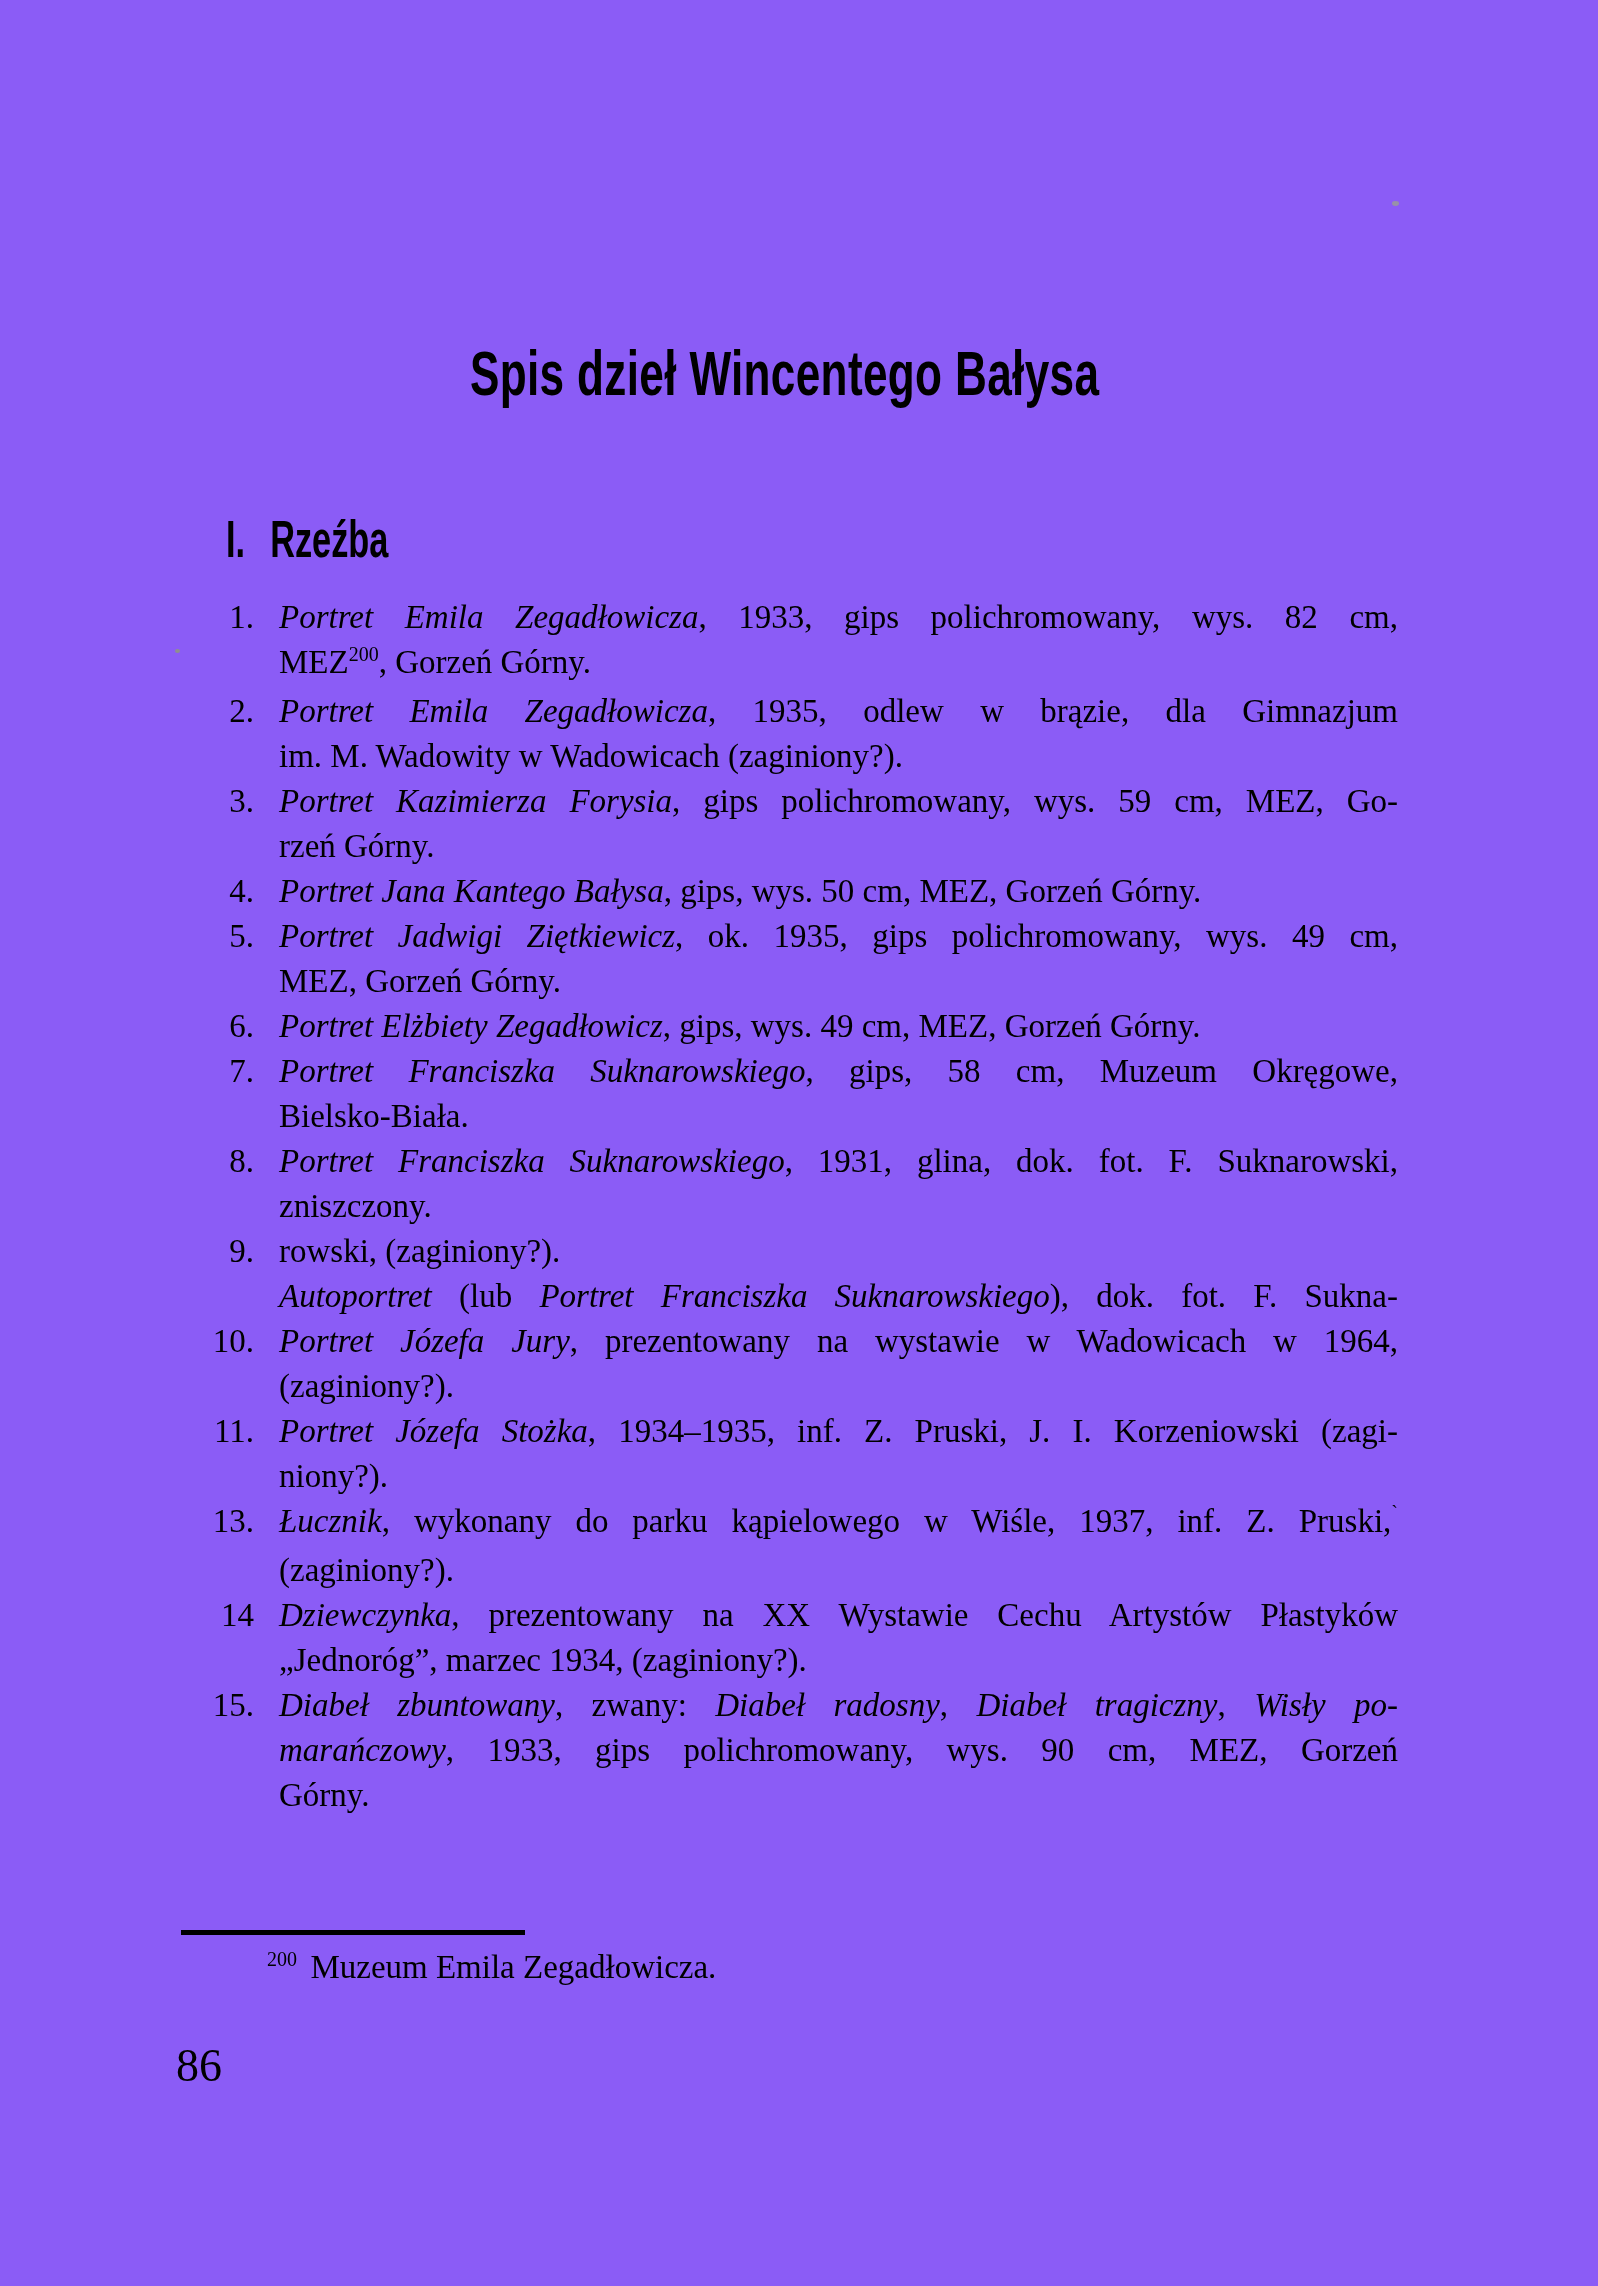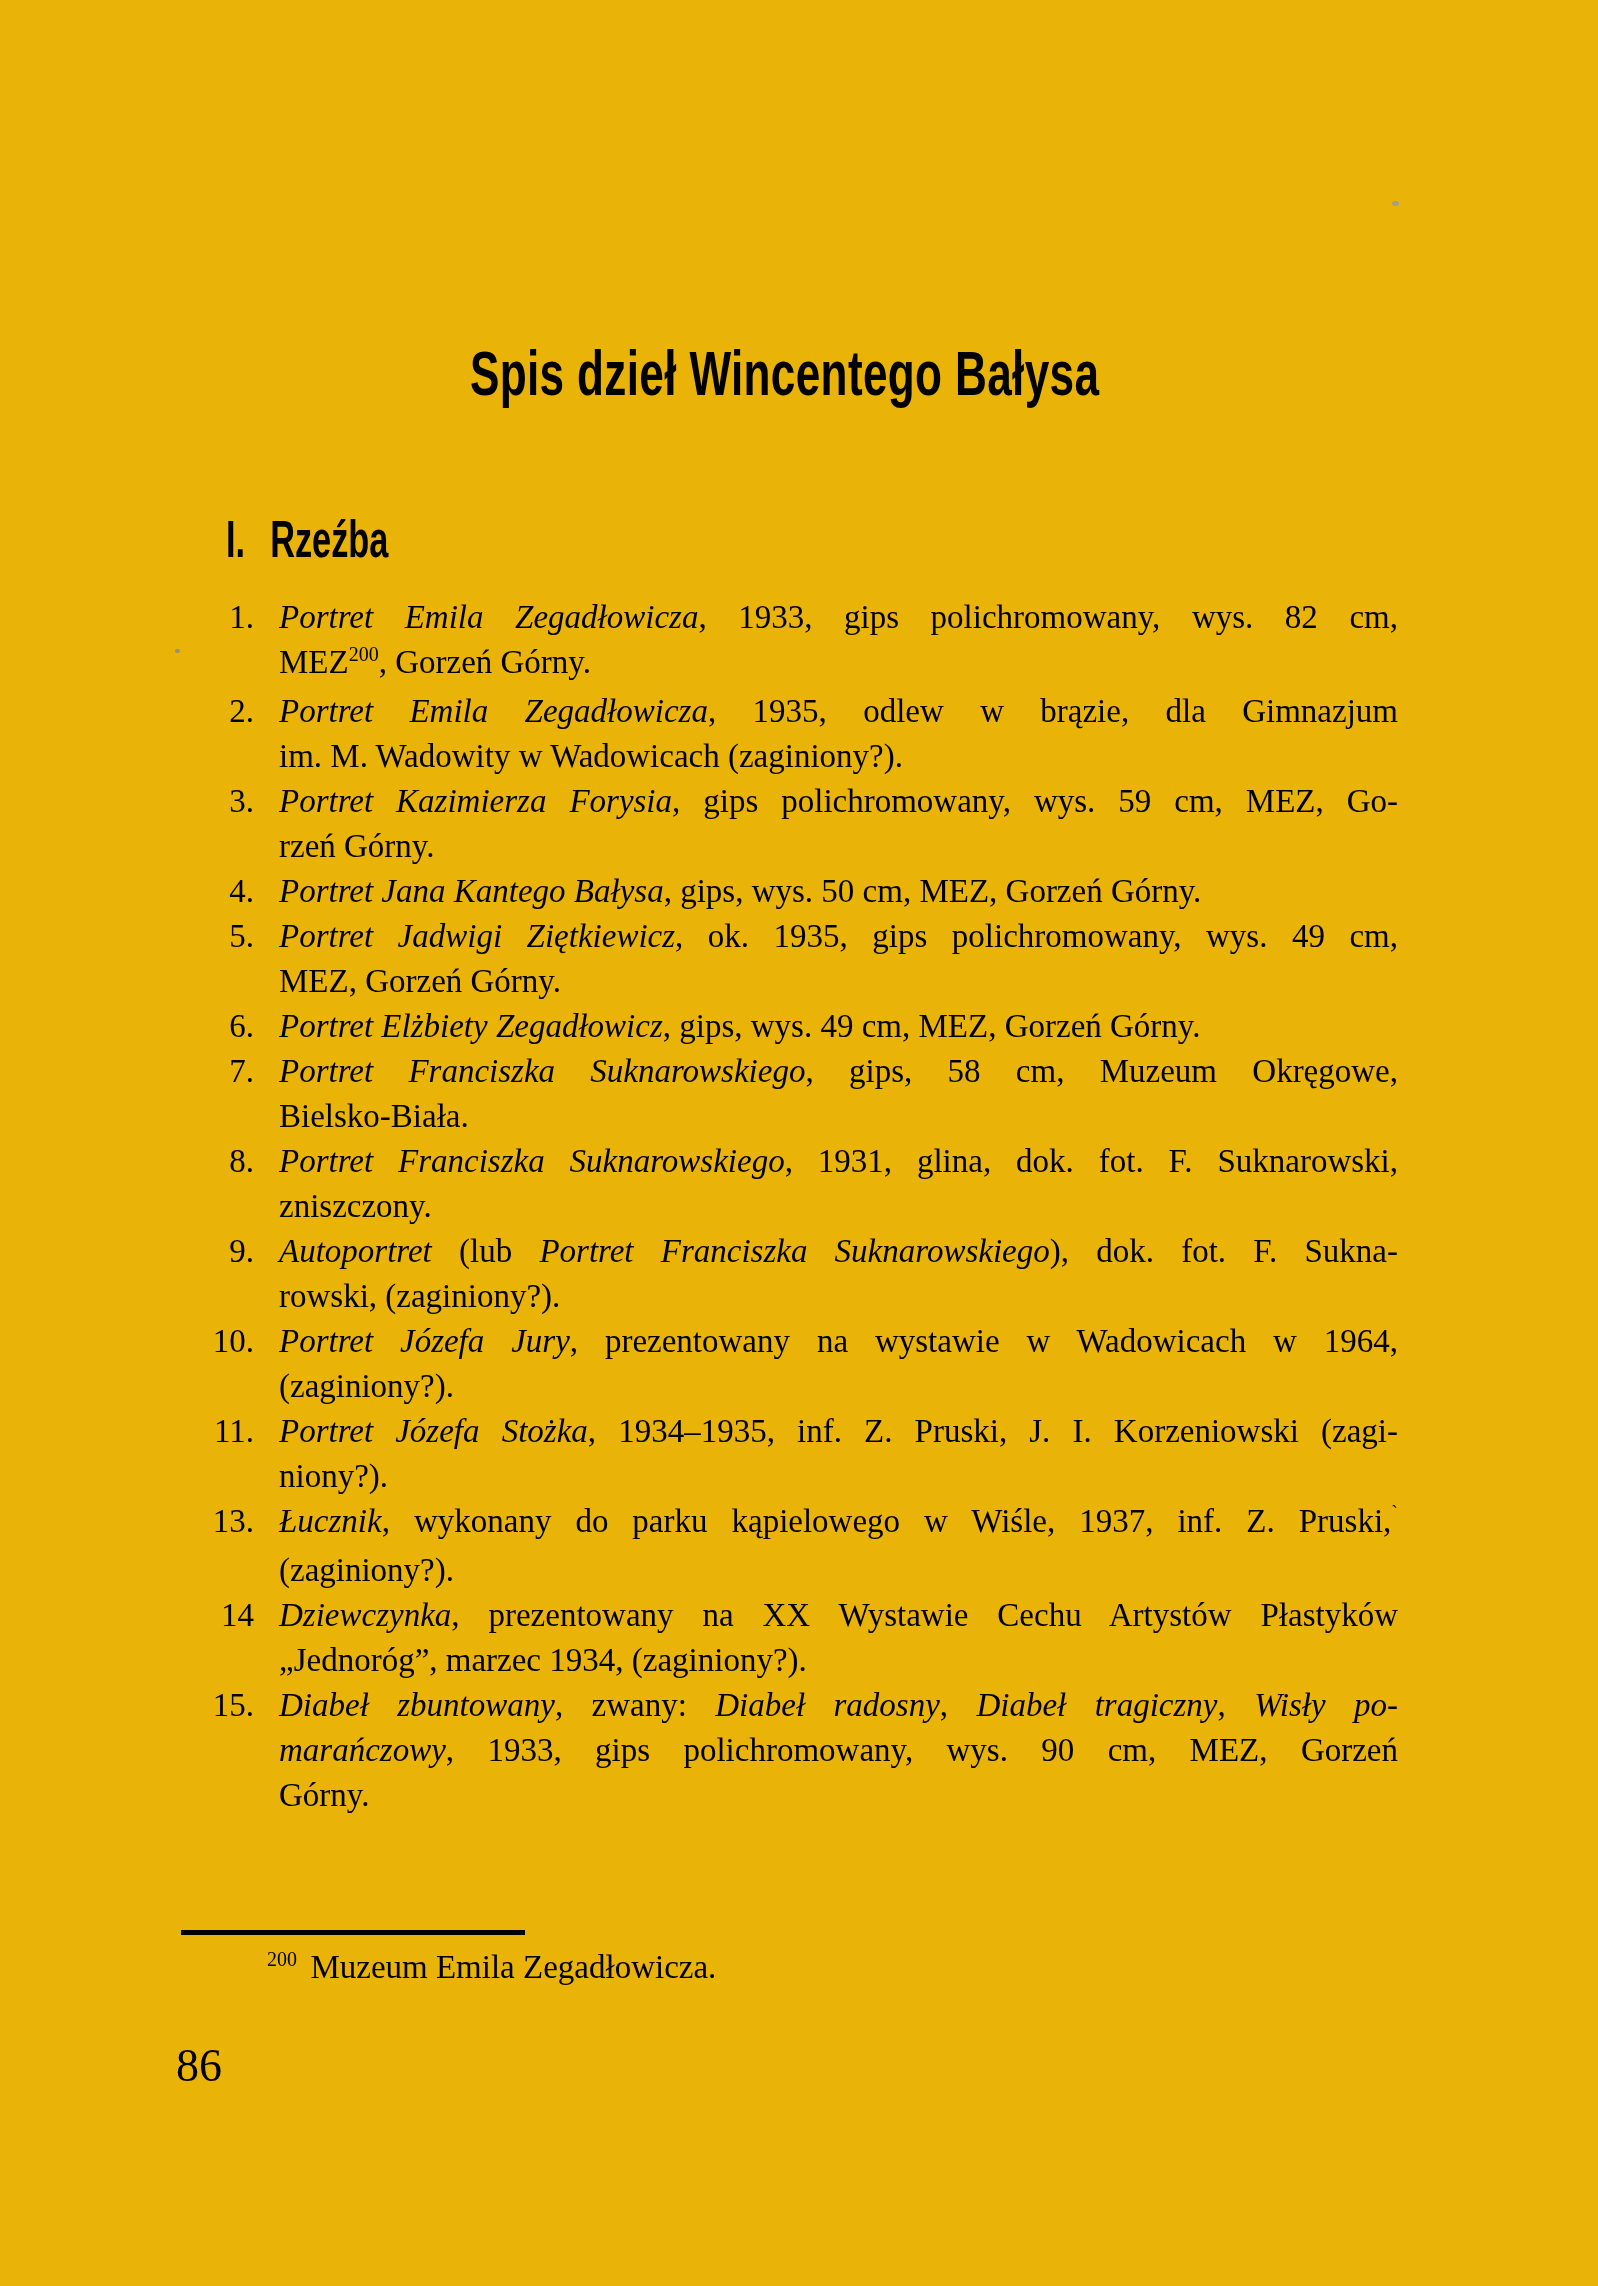--- a/index.html
+++ b/index.html
@@ -1,17 +1,17 @@
 <!DOCTYPE html>
 <html><head>
 <meta charset="utf-8">
 <style>
   html,body{margin:0;padding:0;background:#e8e8e8;}
   .page{
-    position:relative;width:1599px;height:2286px;background:#eab308;
+    position:relative;width:1599px;height:2286px;background:#8b5cf6;
     font-family:"Liberation Serif", serif;color:#000;overflow:hidden;
   }
   
   .title-wrap{position:absolute;top:342px;left:0;width:1570px;text-align:center;}
   .title-inner{
     display:inline-block;font-family:"Liberation Sans", sans-serif;font-weight:bold;
     font-size:63px;line-height:1;transform:scaleX(0.70);transform-origin:center top;
     white-space:nowrap;letter-spacing:0.5px;
   }
   
@@ -103,22 +103,22 @@
       <div class="item">
         <span class="num">8.</span>
         <div>
           <div class="line just"><span class="it">Portret Franciszka Suknarowskiego</span><span>, 1931, glina, dok. fot. F. Suknarowski,</span></div>
           <div class="line"><span>zniszczony.</span></div>
         </div>
       </div>
       <div class="item">
         <span class="num">9.</span>
         <div>
+          <div class="line"><span>rowski, (zaginiony?).</span></div>
           <div class="line just"><span class="it">Autoportret</span><span> (lub </span><span class="it">Portret Franciszka Suknarowskiego</span><span>), dok. fot. F. Sukna-</span></div>
-          <div class="line"><span>rowski, (zaginiony?).</span></div>
         </div>
       </div>
       <div class="item">
         <span class="num">10.</span>
         <div>
           <div class="line just"><span class="it">Portret Józefa Jury</span><span>, prezentowany na wystawie w Wadowicach w 1964,</span></div>
           <div class="line"><span>(zaginiony?).</span></div>
         </div>
       </div>
       <div class="item">

